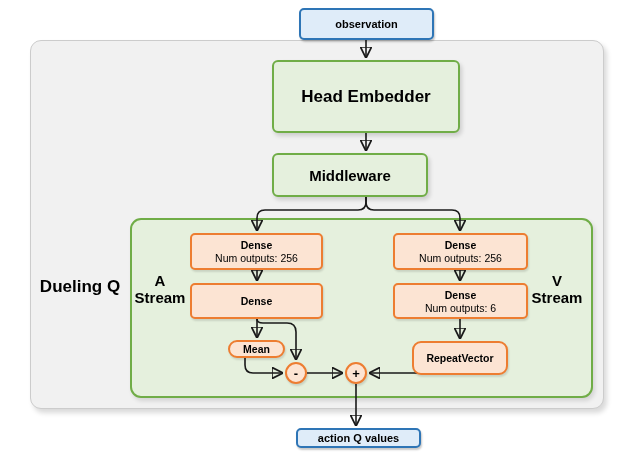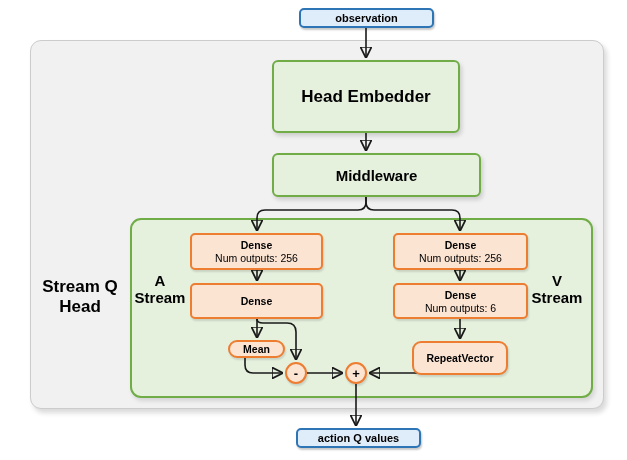--- a/index.html
+++ b/index.html
@@ -23,29 +23,29 @@
   .node {
     position:absolute; box-sizing:border-box; display:flex;
     align-items:center; justify-content:center; text-align:center;
     flex-direction:column;
   }
   .io {
     background:var(--io_fill); border:2px solid var(--io_border);
     border-radius:5px; font-weight:bold; font-size:11px;
     box-shadow:1px 2px 2px rgba(0,0,0,0.22);
   }
-  .obs    { left:299px; top:8px;   width:135px; height:20px; }
+  .obs    { left:299px; top:8px;   width:135px; height:32px; }
   .action { left:296px; top:428px; width:125px; height:20px; }
   .greenbox {
     background:var(--green_fill); border:2px solid var(--green_border);
     border-radius:6px; font-weight:bold;
     box-shadow:2px 3px 4px rgba(0,0,0,0.15);
   }
   .ie { left:272px; top:60px;  width:188px; height:73px; font-size:17px; }
-  .mw { left:272px; top:153px; width:209px; height:44px; font-size:15px; }
+  .mw { left:272px; top:153px; width:156px; height:44px; font-size:15px; }
   .dense {
     background:var(--orange_fill); border:2px solid var(--orange_border);
     border-radius:5px; box-shadow:1px 2px 2px rgba(0,0,0,0.12);
   }
   .dense .dtitle { font-weight:bold; font-size:10.5px; line-height:14px; }
   .dense .dsub   { font-size:10.5px; line-height:13px; }
   .a1 { left:190px; top:233px; width:133px; height:37px; }
   .a2 { left:190px; top:283px; width:133px; height:36px; }
   .v1 { left:393px; top:233px; width:135px; height:37px; }
   .v2 { left:393px; top:283px; width:135px; height:36px; }
@@ -112,22 +112,21 @@
 
   <div class="node greenbox ie">
     <span>Head Embedder</span>
   </div>
 
   <div class="node greenbox mw">
     <span>Middleware</span>
   </div>
 
   <div class="dueling-label">
-    <div>Stream Q</div>
-    <div>Head</div>
+    <div>Dueling Q</div>
   </div>
 
   <div class="stream-label a-stream">
     <div>A</div>
     <div>Stream</div>
   </div>
 
   <div class="stream-label v-stream">
     <div>V</div>
     <div>Stream</div>

